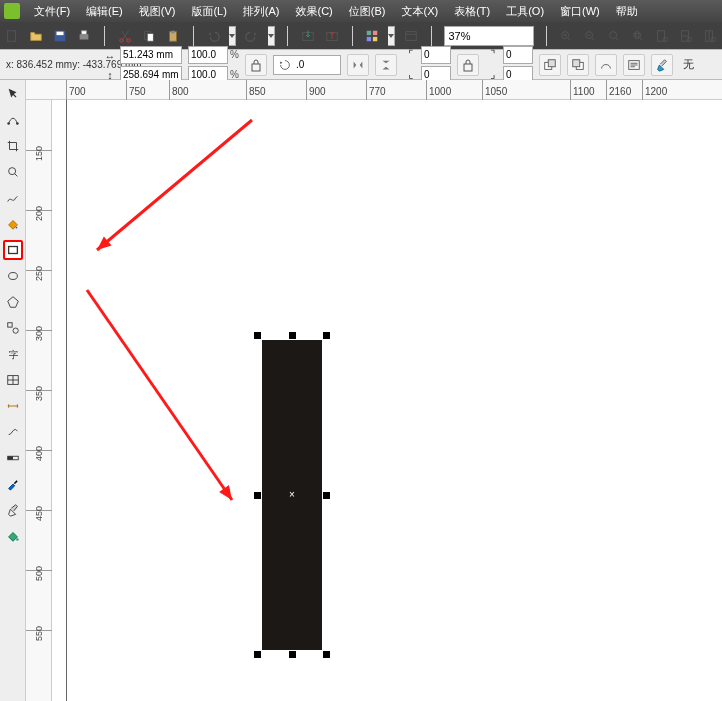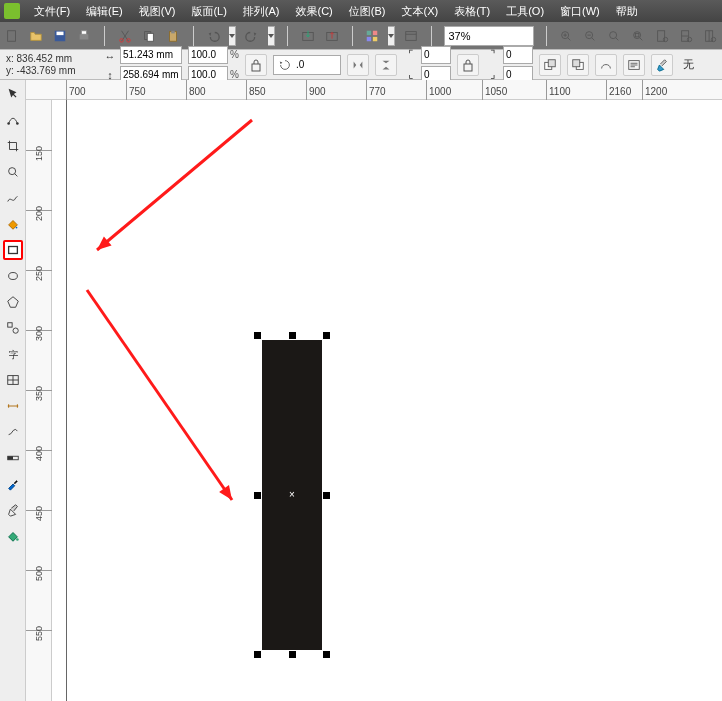--- a/index.html
+++ b/index.html
@@ -4,30 +4,30 @@
 <style>
   * { box-sizing: border-box; margin: 0; padding: 0; }
   body { font-family: "Microsoft YaHei", Arial, sans-serif; font-size: 11px; background: #f0f0f0; width: 722px; height: 701px; overflow: hidden; }
 
   
   .menubar { background: linear-gradient(#5a5a5a,#444); height: 22px; display: flex; align-items: center; padding: 0 4px; color: #fff; }
   .menubar .logo { width:16px; height:16px; background:#7bbf2e; border-radius:2px; margin-right:6px; }
   .menubar .menu-item { padding: 0 8px; line-height:22px; cursor:default; }
 
   
-  .toolbar { background:#737373; border-bottom:1px solid #bbb; display:flex; align-items:center; height:28px; padding:0 4px; gap:8px; }
+  .toolbar { background:#404040; border-bottom:1px solid #bbb; display:flex; align-items:center; height:28px; padding:0 4px; gap:8px; }
   .toolbar .sep { width:1px; height:20px; background:#ccc; margin:0 4px; }
   .tbtn { width:22px; height:22px; border:1px solid transparent; display:flex; align-items:center; justify-content:center; border-radius:2px; cursor:pointer; color:#555;}
   .tbtn svg { width:14px; height:14px; }
   .zoom-select { width:90px; height:20px; border:1px solid #aaa; background:#fff; font-size:11px; padding:0 4px;}
   .drop-arrow{width:10px;height:20px;border:1px solid #aaa;border-left:none;background:#efefef;display:flex;align-items:center;justify-content:center;}
 
   
   .propbar { background:#eee; border-bottom:1px solid #bbb; height:30px; display:flex; align-items:center; padding:0 6px; gap:6px; font-size:11px; color:#333;}
-  .coord-group { display:flex; flex-direction:column; line-height:12px; font-size:10px; width:90px;}
+  .coord-group { display:flex; flex-direction:row; line-height:12px; font-size:10px; width:90px;}
   .coord-group span{white-space:nowrap;}
   .spin { width:62px; height:18px; border:1px solid #aaa; background:#fff; padding:0 2px; font-size:10px;}
   .mini-col{display:flex;flex-direction:column;gap:2px;align-items:center;}
   .mini-row{display:flex;align-items:center;gap:2px;}
   .unit-lbl{font-size:10px;color:#555;}
   .icon16{width:16px;height:16px;display:flex;align-items:center;justify-content:center;}
   .rot-field{display:flex;align-items:center;gap:4px;border:1px solid #aaa;background:#fff;height:20px;padding:0 4px;}
   .rot-field input{border:none;width:40px;font-size:10px;outline:none;}
   .pb-btn{width:22px;height:22px;border:1px solid #ccc;background:#f4f4f4;border-radius:2px;display:flex;align-items:center;justify-content:center;}
   .nofill-label{font-size:11px;color:#333;padding:0 4px;}
@@ -439,27 +439,27 @@
           <path d="M3 9l5-5 5 5-5 5z" fill="#3a7" stroke="#064"></path>
           <circle cx="13" cy="12" r="1.5" fill="#3a7"></circle>
         </svg>
       </div>
   </div>
 
   <div class="canvas-wrap">
     <div class="h-ruler">
       <div class="tick" style="left:40px">700</div>
       <div class="tick" style="left:100px">750</div>
-      <div class="tick" style="left:160px">800</div>
+      <div class="tick" style="left:143px">800</div>
       <div class="tick" style="left:220px">850</div>
       <div class="tick" style="left:280px">900</div>
       <div class="tick" style="left:340px">770</div>
       <div class="tick" style="left:400px">1000</div>
       <div class="tick" style="left:456px">1050</div>
-      <div class="tick" style="left:520px">1100</div>
+      <div class="tick" style="left:544px">1100</div>
       <div class="tick" style="left:580px">2160</div>
       <div class="tick" style="left:616px">1200</div>
     </div>
     <div class="v-ruler">
       <div class="tick" style="top:50px">
           <span>150</span>
         </div>
       <div class="tick" style="top:110px">
           <span>200</span>
         </div>

